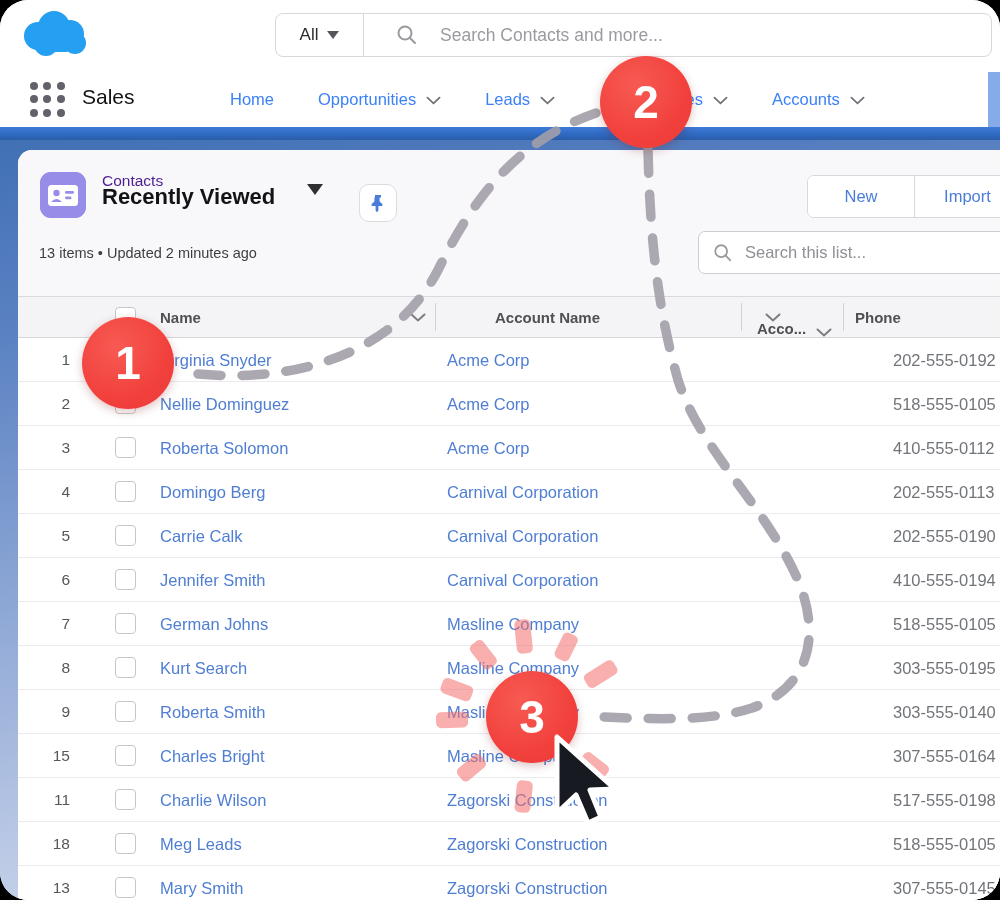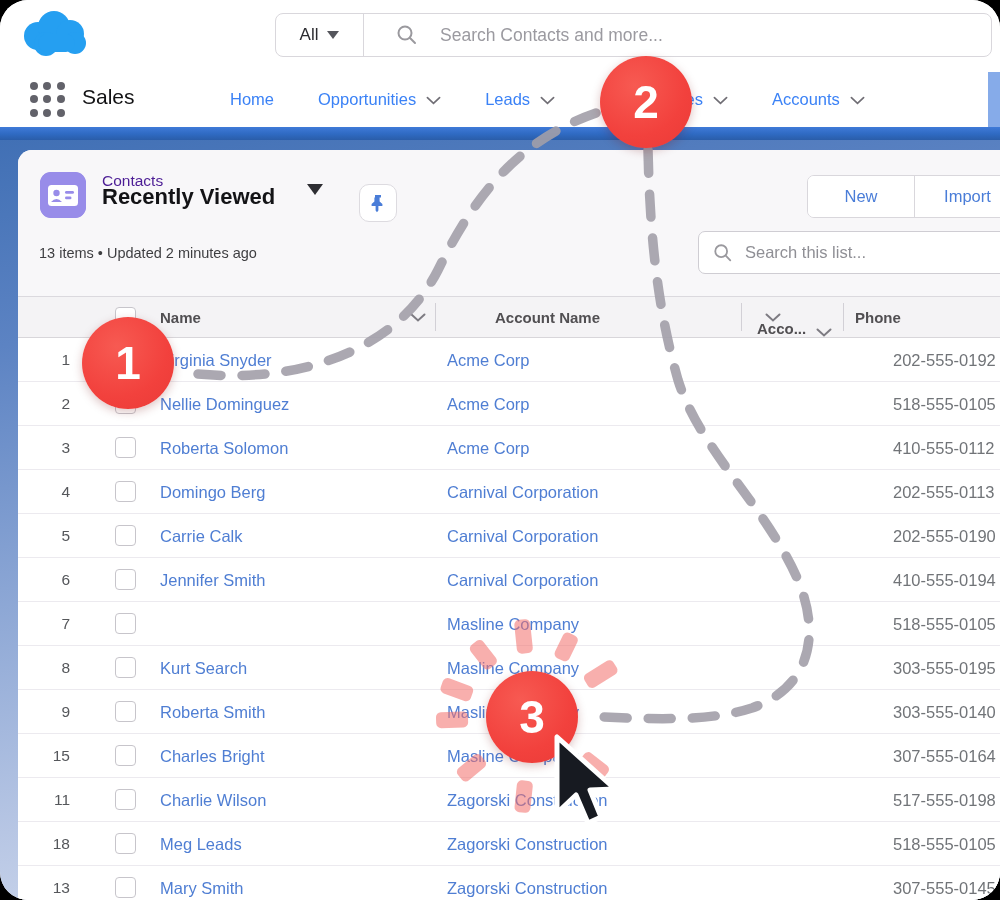--- a/index.html
+++ b/index.html
@@ -259,20 +259,21 @@
         <div class="trow" style="top: 220px;">
           <span class="rnum">6</span>
           <span class="cb"></span>
           <a class="cell name">Jennifer Smith</a>
           <a class="cell account">Carnival Corporation</a>
           <span class="cell phone">410-555-0194</span>
         </div>
         <div class="trow" style="top: 264px;">
           <span class="rnum">7</span>
           <span class="cb"></span>
+          <a class="cell name">German Johns</a>
           <a class="cell account">Masline Company</a>
           <span class="cell phone">518-555-0105</span>
         </div>
         <div class="trow" style="top: 308px;">
           <span class="rnum">8</span>
           <span class="cb"></span>
           <a class="cell name">Kurt Search</a>
           <a class="cell account">Masline Company</a>
           <span class="cell phone">303-555-0195</span>
         </div>

